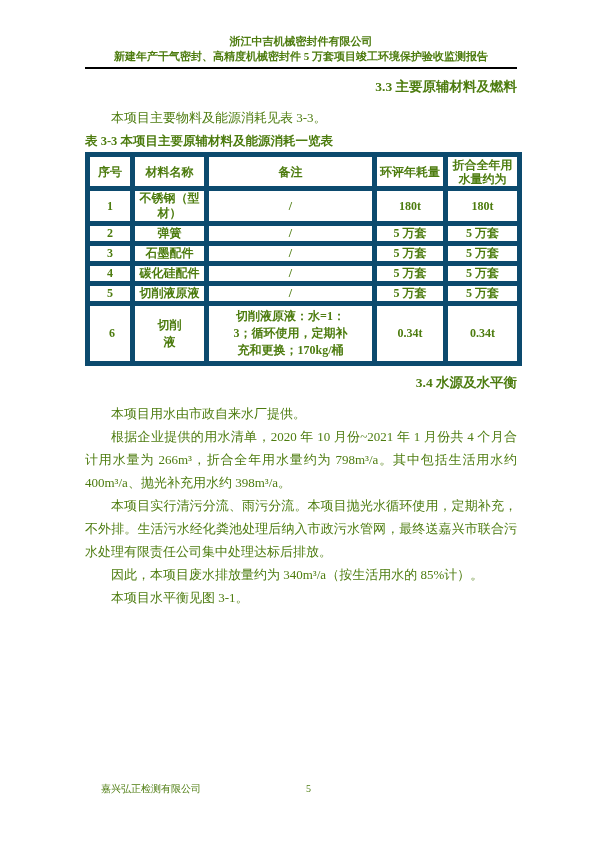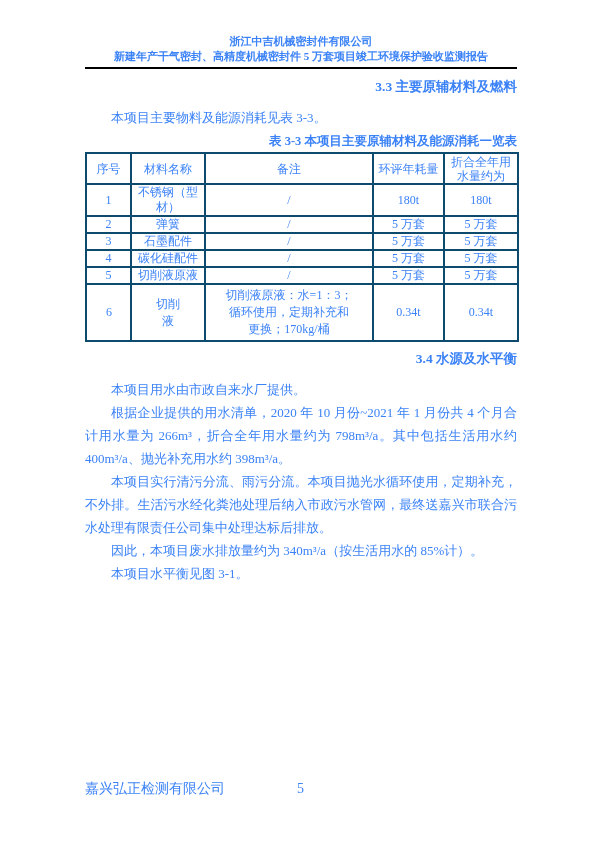--- a/index.html
+++ b/index.html
@@ -1,46 +1,46 @@
 <!DOCTYPE html>
 <html><head>
 <meta charset="utf-8">
 <style>
   html,body{margin:0;padding:0;background:#ffffff;}
   .page{
     position:relative;
     width:601px;height:850px;
     background:#fff;
-    color:#3b82f6;
+    color:#4d7c0f;
     font-family:"Liberation Serif","DejaVu Serif",serif;
     box-sizing:border-box;
     padding:34px 84px 0 85px;
     overflow:hidden;
   }
   .doc-header{text-align:center;font-weight:bold;font-size:11px;line-height:15px;}
   .header-rule{height:0;border-bottom:2px solid #000;margin-top:3px;}
   .section-heading{font-size:13.5px;font-weight:bold;line-height:18px;margin:9px 0 0 0;text-align:right;}
   .para{font-size:13px;line-height:23px;text-align:justify;text-indent:2em;margin:0;}
   .intro{margin-top:10px;}
   .first-after-heading{margin-top:10px;}
-  .table-caption{font-size:12.5px;font-weight:bold;text-align:right;line-height:16px;margin:4px 0 3px 0;}
+  .table-caption{font-size:12.5px;font-weight:bold;text-align:left;line-height:16px;margin:4px 0 3px 0;}
   table.materials{width:432px;border-collapse:collapse;table-layout:fixed;font-size:12px;}
   table.materials th,table.materials td{
-    border:2px solid #0c4a6e;
+    border:5px solid #0c4a6e;
     text-align:center;vertical-align:middle;
-    font-weight:normal;padding:0 2px;
+    font-weight:bold;padding:0 2px;
     overflow:hidden;
   }
   table.materials thead th{height:29px;line-height:14px;}
   table.materials tbody td{height:15px;line-height:15px;}
   table.materials tr.tall td{height:auto;line-height:17px;padding:2px 19px;}
   .sec34{margin-top:8px;}
   .doc-footer{
-    position:absolute;left:0;right:0;top:782px;
-    font-size:14px;line-height:14px;text-align:center;
+    position:absolute;left:16px;right:0;top:782px;
+    font-size:10px;line-height:14px;text-align:center;
   }
   .footer-company{position:absolute;left:85px;top:0;}
 </style>
 </head>
 <body>
 
 <div class="page">
 
   <div class="doc-header">
     <div>浙江中吉机械密封件有限公司</div>

